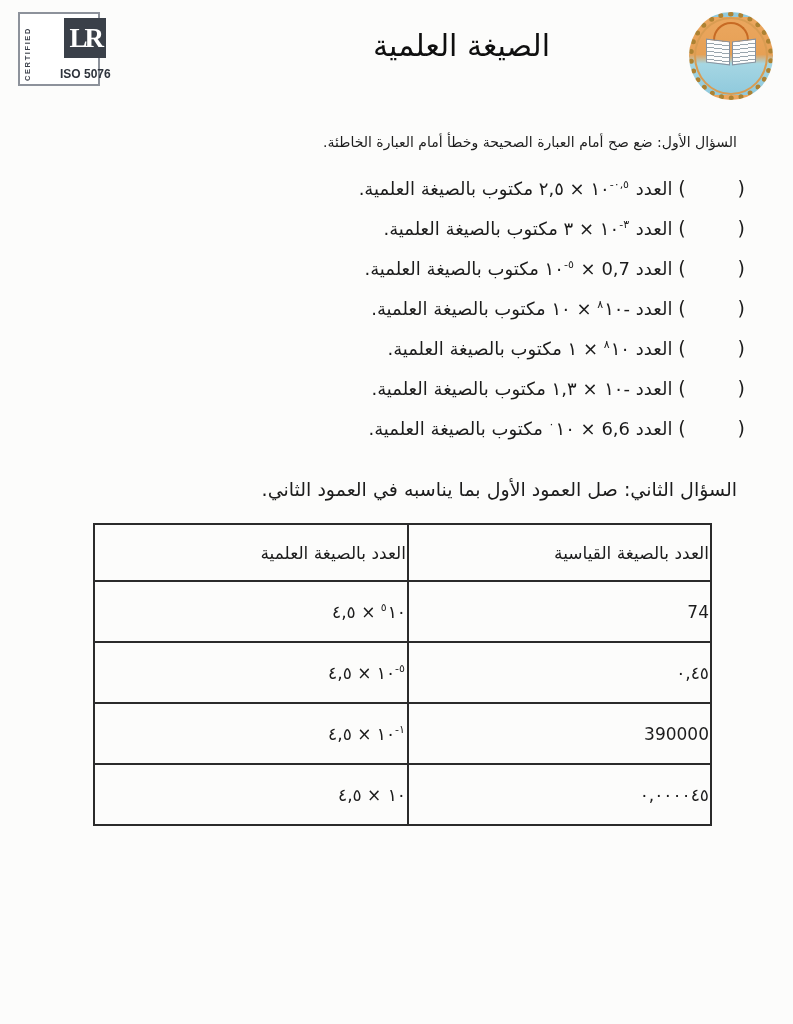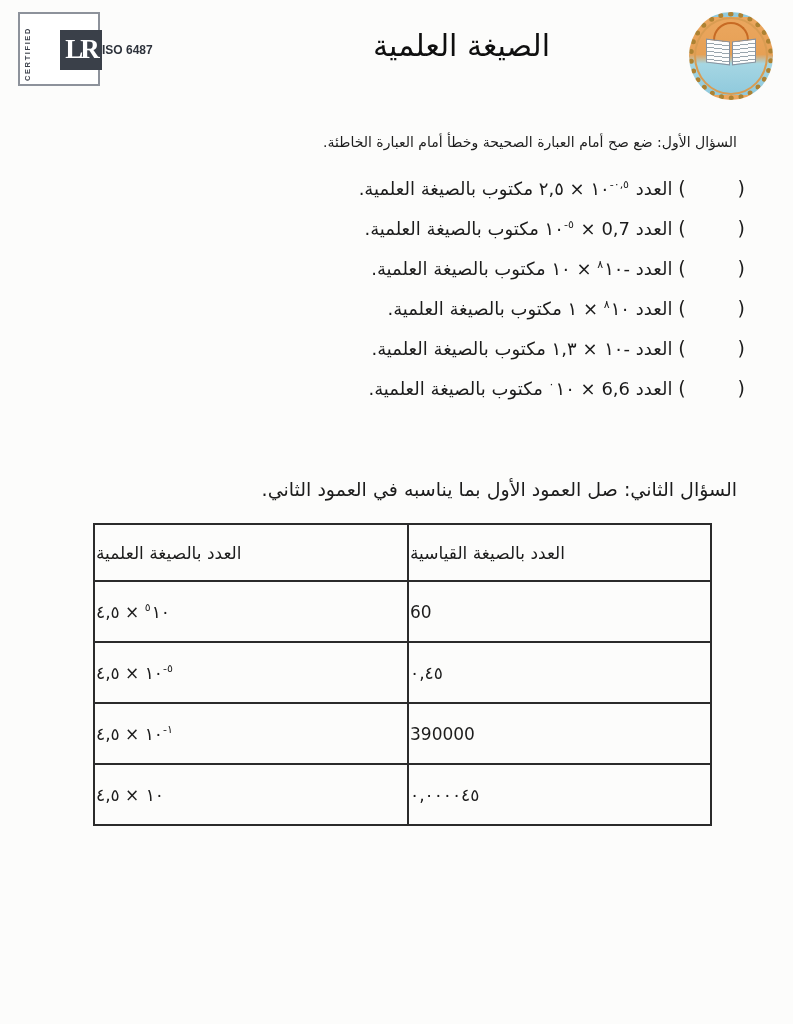--- a/index.html
+++ b/index.html
@@ -7,21 +7,21 @@
     position:relative;width:793px;height:1024px;background:#fcfcfb;
     font-family:"DejaVu Sans",sans-serif;color:#1c1c1c;overflow:hidden;
   }
 
   
   .badge{position:absolute;left:18px;top:12px;width:82px;height:74px;
     border:2px solid #8d929b;background:#fff;display:flex;box-sizing:border-box;}
   .badge-cert{writing-mode:vertical-rl;transform:rotate(180deg);
     font-family:"Liberation Sans",sans-serif;font-size:7.5px;font-weight:700;
     letter-spacing:1.6px;color:#3a3f49;margin:3px 0 3px 3px;}
-  .badge-right{flex:1;display:flex;flex-direction:row;align-items:center;
+  .badge-right{flex:1;display:flex;flex-direction:column;align-items:center;
     justify-content:space-between;padding:4px 3px 3px 0;margin-left:28px;}
   .badge-lr{width:42px;height:40px;background:#3a4049;color:#fff;
     font-family:"Liberation Serif",serif;font-size:27px;font-weight:700;
     letter-spacing:-3px;display:flex;align-items:center;justify-content:center;}
   .badge-iso{font-family:"Liberation Sans",sans-serif;font-size:12px;
     font-weight:700;color:#2e333c;white-space:nowrap;}
 
   
   .logo{position:absolute;left:687px;top:10px;width:88px;height:92px;}
   .logo-circle{width:74px;height:78px;margin:2px auto;border-radius:50%;
@@ -52,38 +52,38 @@
   .parens{direction:ltr;display:inline-block;font-size:19px;}
   .paren-gap{display:inline-block;width:52px;}
   .formula{direction:ltr;display:inline-block;}
   .exp{font-size:11px;vertical-align:super;line-height:1;margin-right:1px;}
 
   
   .q2-heading{position:absolute;top:478px;right:56px;direction:rtl;
     font-size:19px;white-space:nowrap;}
   .match-table{position:absolute;top:523px;left:93px;width:617px;
     border-collapse:collapse;direction:rtl;table-layout:fixed;}
-  .match-table th,.match-table td{border:2px solid #2b2b2b;text-align:left;
+  .match-table th,.match-table td{border:2px solid #2b2b2b;text-align:right;
     vertical-align:middle;font-weight:normal;}
   .match-table th{height:53px;font-size:17px;}
   .match-table td{height:57px;font-size:17px;}
   .col-standard{width:303px;}
   .col-scientific{width:314px;}
   .num-ltr{direction:ltr;display:inline-block;}
 </style>
 </head>
 <body>
 
 <div class="page">
 
   <div class="badge">
     <div class="badge-cert">CERTIFIED</div>
     <div class="badge-right">
       <div class="badge-lr">LR</div>
-      <div class="badge-iso">ISO 6487</div>
+      <div class="badge-iso">ISO 5076</div>
     </div>
   </div>
 
   <div class="logo">
     <div class="logo-circle">
       <div class="logo-sun"></div>
       <div class="logo-book">
         <div class="book-page book-left"></div>
         <div class="book-page book-right"></div>
       </div>
@@ -96,20 +96,26 @@
 
   <div class="q1-items">
 
     <div class="q1-item">
       <span class="parens"><span>(</span><span class="paren-gap"></span><span>)</span></span>
       <span>العدد</span>
       <span class="formula"><sup class="exp">٠,٥-</sup><span>١٠</span> <span>×</span> <span>٢,٥</span></span>
       <span>مكتوب بالصيغة العلمية.</span>
     </div>
 
+    <div class="q1-item">
+      <span class="parens"><span>(</span><span class="paren-gap"></span><span>)</span></span>
+      <span>العدد</span>
+      <span class="formula"><sup class="exp">٣-</sup><span>١٠</span> <span>×</span> <span>٣</span></span>
+      <span>مكتوب بالصيغة العلمية.</span>
+    </div>
 
     <div class="q1-item">
       <span class="parens"><span>(</span><span class="paren-gap"></span><span>)</span></span>
       <span>العدد</span>
       <span class="formula"><sup class="exp">٥-</sup><span>١٠</span> <span>×</span> <span>0,7</span></span>
       <span>مكتوب بالصيغة العلمية.</span>
     </div>
 
     <div class="q1-item">
       <span class="parens"><span>(</span><span class="paren-gap"></span><span>)</span></span>
@@ -147,21 +153,21 @@
     <colgroup>
       <col class="col-standard">
       <col class="col-scientific">
     </colgroup>
     <tbody>
         <tr>
       <th>العدد بالصيغة القياسية</th>
       <th>العدد بالصيغة العلمية</th>
     </tr>
     <tr>
-      <td><span class="num-ltr">60</span></td>
+      <td><span class="num-ltr">74</span></td>
       <td><span class="formula"><sup class="exp">٥</sup><span>١٠</span> <span>×</span> <span>٤,٥</span></span></td>
     </tr>
     <tr>
       <td><span class="num-ltr">٠,٤٥</span></td>
       <td><span class="formula"><sup class="exp">٥-</sup><span>١٠</span> <span>×</span> <span>٤,٥</span></span></td>
     </tr>
     <tr>
       <td><span class="num-ltr">390000</span></td>
       <td><span class="formula"><sup class="exp">١-</sup><span>١٠</span> <span>×</span> <span>٤,٥</span></span></td>
     </tr>

